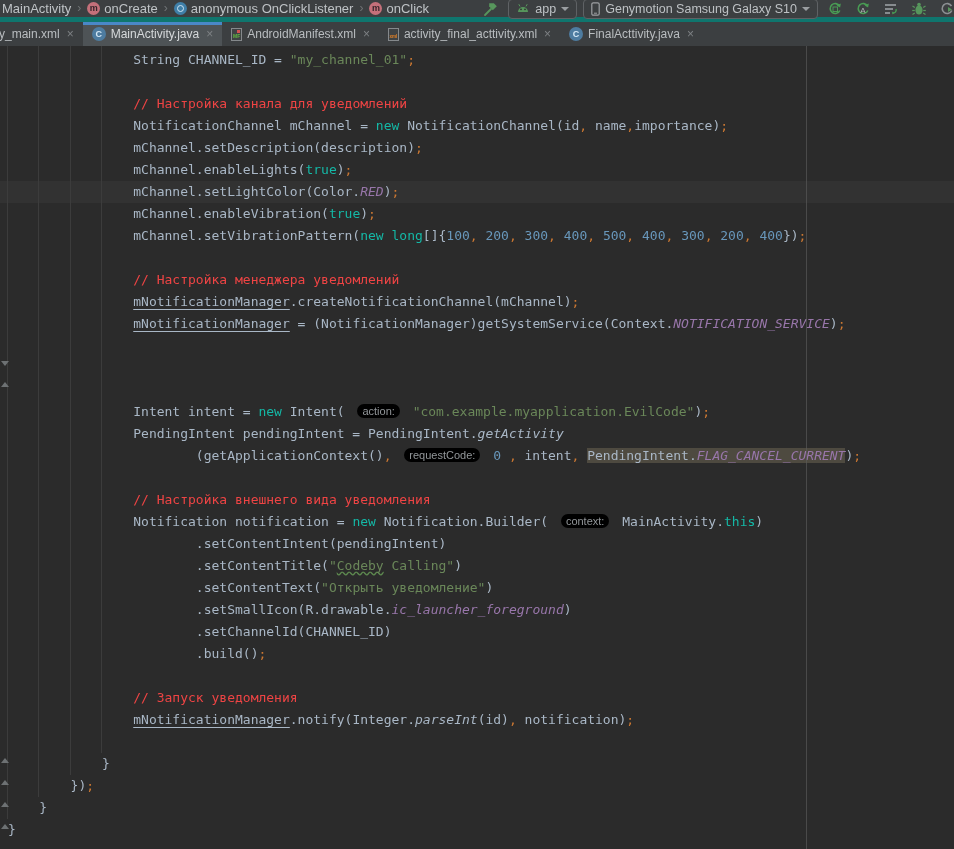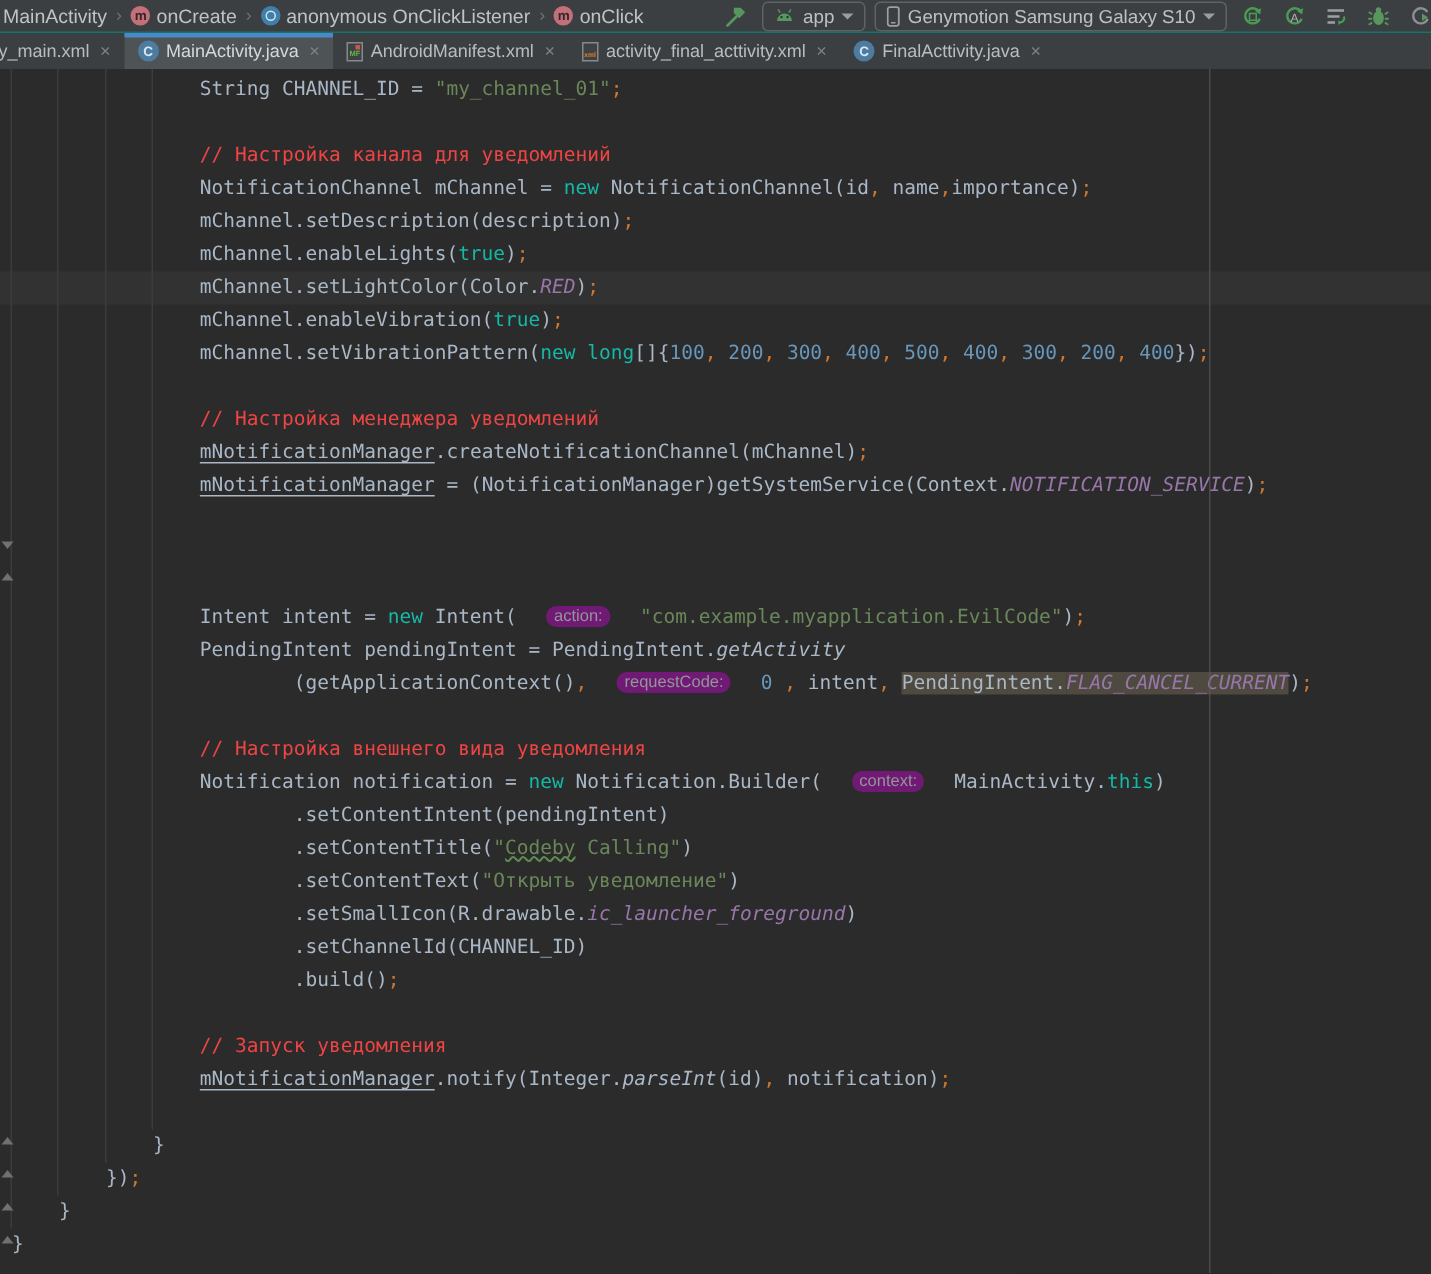--- a/index.html
+++ b/index.html
@@ -1,18 +1,18 @@
 <!DOCTYPE html>
 <html><head>
 <meta charset="utf-8">
 <style>
   html,body{margin:0;padding:0;background:#2b2b2b;}
   body{width:954px;height:849px;overflow:hidden;font-family:"Liberation Sans",sans-serif;-webkit-font-smoothing:antialiased;}
   
-  .toolbar{height:22px;background:#3c3f41;display:flex;align-items:center;border-bottom:1px solid #0f766e;box-sizing:border-box;}
+  .toolbar{height:22px;background:#3c3f41;display:flex;align-items:center;border-bottom:5px solid #0f766e;box-sizing:border-box;}
   .breadcrumbs{flex:1 1 auto;display:flex;align-items:center;height:100%;padding-left:2px;overflow:hidden;white-space:nowrap;}
   .crumb{display:inline-flex;align-items:center;gap:4px;color:#bfc3c6;font-size:13px;cursor:default;}
   .crumb-sep{color:#6f7375;font-size:12px;margin:0 6px;transform:translateY(-1px);}
   .bc-m{width:13px;height:13px;border-radius:50%;background:#c4707a;color:#35262b;font:bold 9px/13px "Liberation Sans",sans-serif;text-align:center;display:inline-block;}
   .bc-a{width:13px;height:13px;border-radius:50%;background:#3f7fa8;display:inline-block;position:relative;}
   .bc-a::after{content:"";position:absolute;left:3px;top:3px;width:7px;height:7px;border-radius:50%;border:1.5px solid #cfe4f2;box-sizing:border-box;}
   .toolbar-right{display:flex;align-items:flex-end;gap:6px;padding-right:2px;}
   .tbtn{width:22px;height:20px;display:inline-flex;align-items:center;justify-content:center;cursor:pointer;}
   .combo{display:inline-flex;align-items:center;gap:5px;height:18px;border:1px solid #5f6265;border-radius:4px;padding:0 7px;color:#bdc1c4;font-size:12.5px;cursor:pointer;background:#3c3f41;}
   .caret{width:0;height:0;border-left:4px solid transparent;border-right:4px solid transparent;border-top:4px solid #9a9ea1;display:inline-block;}
@@ -36,21 +36,21 @@
   .tk.k{color:#14b8a6;}
   .tk.s{color:#6a8759;}
   .tk.n{color:#6897bb;}
   .tk.c{color:#ef4444;}
   .tk.o{color:#cc7832;}
   .tk.f{color:#9876aa;font-style:italic;}
   .tk.m{font-style:italic;}
   .tk.u{text-decoration:underline;text-underline-offset:3px;}
   .tk.w{text-decoration:underline;text-decoration-style:wavy;text-decoration-color:#5d8a4f;text-decoration-skip-ink:none;}
   .tk.hl{background:#4e4a40;}
-  .tk.h{display:inline-block;font-family:"Liberation Sans",sans-serif;font-size:11px;line-height:14px;background:#701a75;color:#929699;border-radius:7px;padding:0 5px;margin:0 12px;transform:translateY(-1px);}
+  .tk.h{display:inline-block;font-family:"Liberation Sans",sans-serif;font-size:11px;line-height:14px;background:#000000;color:#929699;border-radius:7px;padding:0 5px;margin:0 5px;transform:translateY(-1px);}
   .guide{position:absolute;top:0;width:1px;background:#3c3c3c;z-index:2;pointer-events:none;}
   .margin-line{position:absolute;top:0;left:806px;width:1px;height:803px;background:rgba(90,90,90,.65);z-index:2;pointer-events:none;}
   .fold{position:absolute;left:1px;width:0;height:0;border-left:4px solid transparent;border-right:4px solid transparent;z-index:3;cursor:pointer;}
   .fold.up{border-bottom:5px solid #6d7173;}
   .fold.down{border-top:5px solid #6d7173;}
 </style>
 </head>
 <body>
 
 <div class="toolbar">

